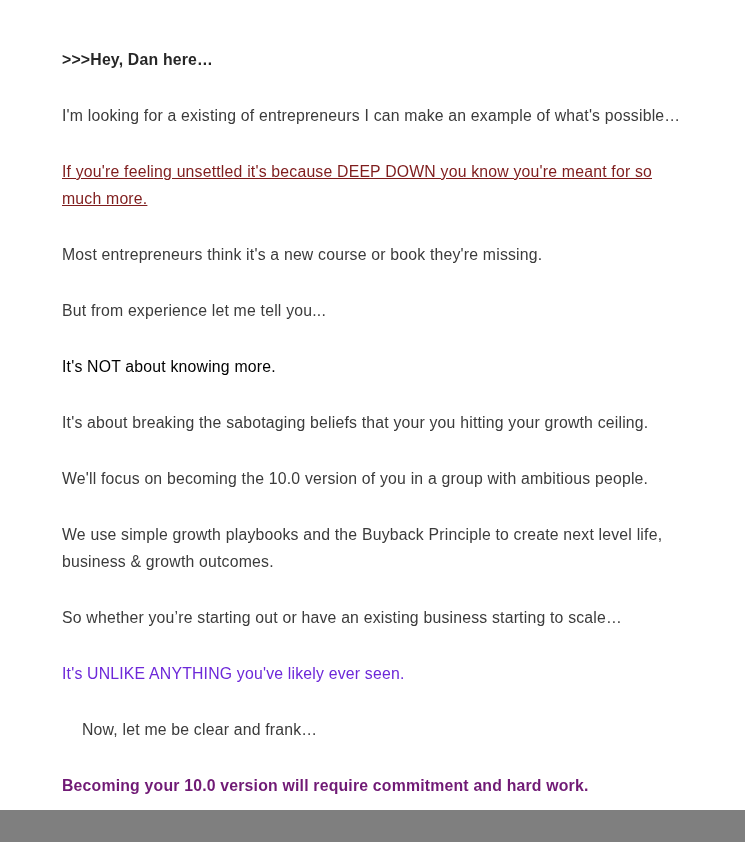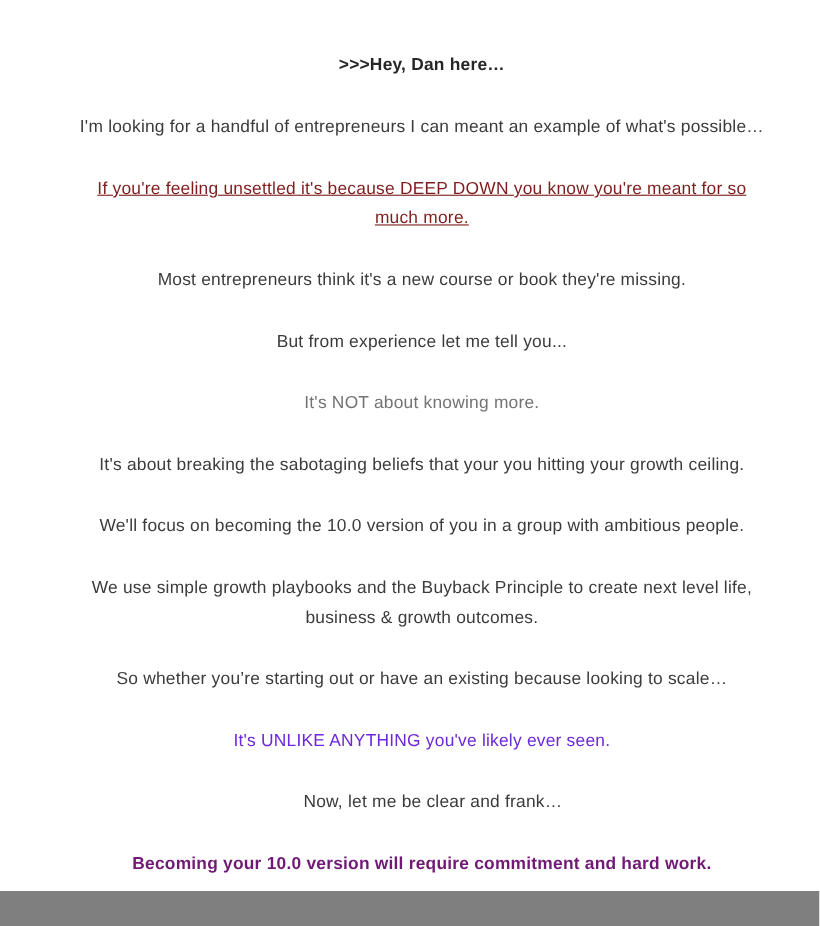--- a/index.html
+++ b/index.html
@@ -14,21 +14,20 @@
     overflow: hidden;
     font-family: "Liberation Sans", "DejaVu Sans", sans-serif;
   }
   .content {
     position: absolute;
     top: 0;
     left: 0;
     right: 0;
     padding: 46px 40px 0 62px;
     box-sizing: border-box;
-    text-align: center;
   }
   .para {
     margin: 0 0 29px 0;
     font-size: 15.8px;
     line-height: 27px;
     letter-spacing: 0.2px;
     color: #3b3b3b;
     white-space: pre-line;   
   }
   .para.bold {
@@ -41,29 +40,29 @@
     bottom: 0;
     width: 100%;
     height: 32px;
   }
 </style>
 </head>
 <body style="background: rgb(255, 255, 255);">
 
 <div class="content">
   <p class="para bold" style="color: rgb(39, 39, 39);">&gt;&gt;&gt;Hey, Dan here…</p>
-  <p class="para" style="color: rgb(59, 59, 59);">I'm looking for a handful of entrepreneurs I can meant an example of what's possible…</p>
+  <p class="para" style="color: rgb(59, 59, 59);">I'm looking for a existing of entrepreneurs I can make an example of what's possible…</p>
   <p class="para" style="color: #7f1d1d; text-decoration: underline;">If you're feeling unsettled it's because DEEP DOWN you know you're meant for so
 much more.</p>
   <p class="para" style="color: rgb(59, 59, 59);">Most entrepreneurs think it's a new course or book they're missing.</p>
   <p class="para" style="color: rgb(59, 59, 59);">But from experience let me tell you...</p>
-  <p class="para" style="color: #737373;">It's NOT about knowing more.</p>
+  <p class="para" style="color: #000000;">It's NOT about knowing more.</p>
   <p class="para" style="color: rgb(59, 59, 59);">It's about breaking the sabotaging beliefs that your you hitting your growth ceiling.</p>
   <p class="para" style="color: rgb(59, 59, 59);">We'll focus on becoming the 10.0 version of you in a group with ambitious people.</p>
   <p class="para" style="color: rgb(59, 59, 59);">We use simple growth playbooks and the Buyback Principle to create next level life,
 business &amp; growth outcomes.</p>
-  <p class="para" style="color: rgb(59, 59, 59);">So whether you’re starting out or have an existing because looking to scale…</p>
+  <p class="para" style="color: rgb(59, 59, 59);">So whether you’re starting out or have an existing business starting to scale…</p>
   <p class="para" style="color: #6d28d9;">It's UNLIKE ANYTHING you've likely ever seen.</p>
   <p class="para" style="color: rgb(59, 59, 59); margin-left: 20px;">Now, let me be clear and frank…</p>
   <p class="para bold" style="color: #701a75;">Becoming your 10.0 version will require commitment and hard work.</p>
 </div>
 
 <div class="footer-bar" style="background: rgb(127, 127, 127);"></div>
 
 </body></html>

